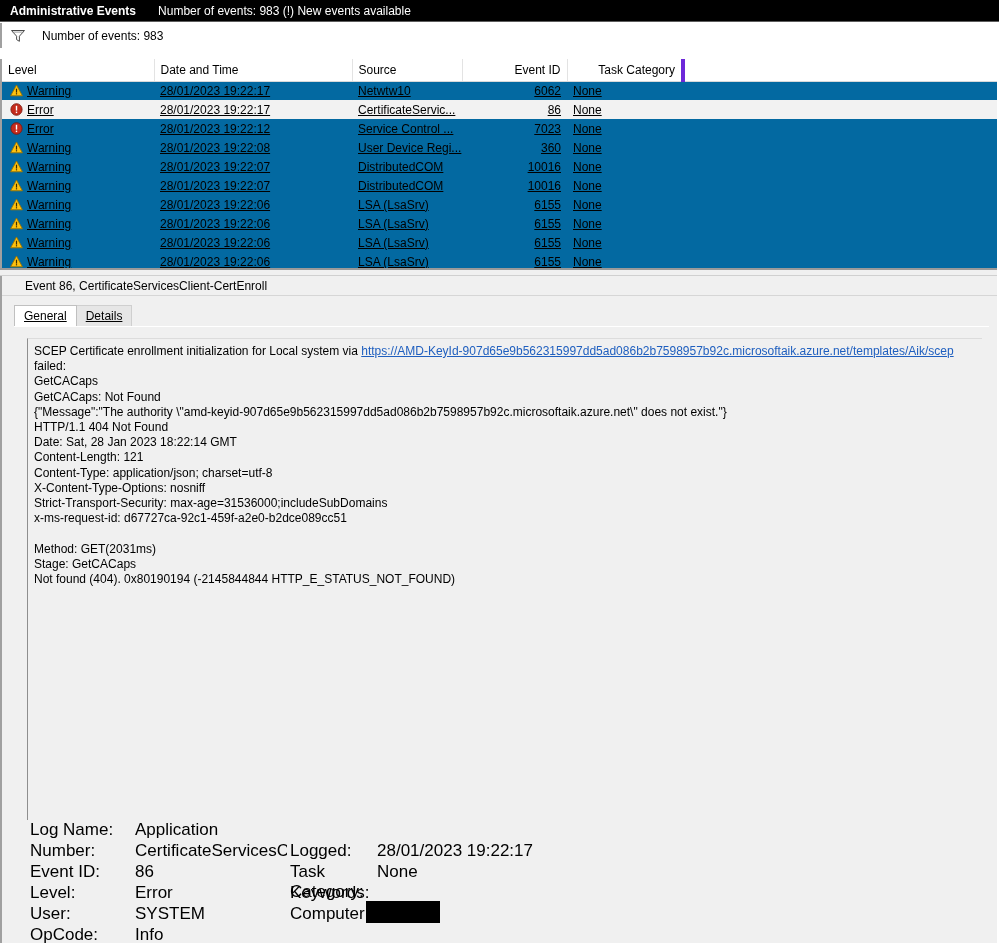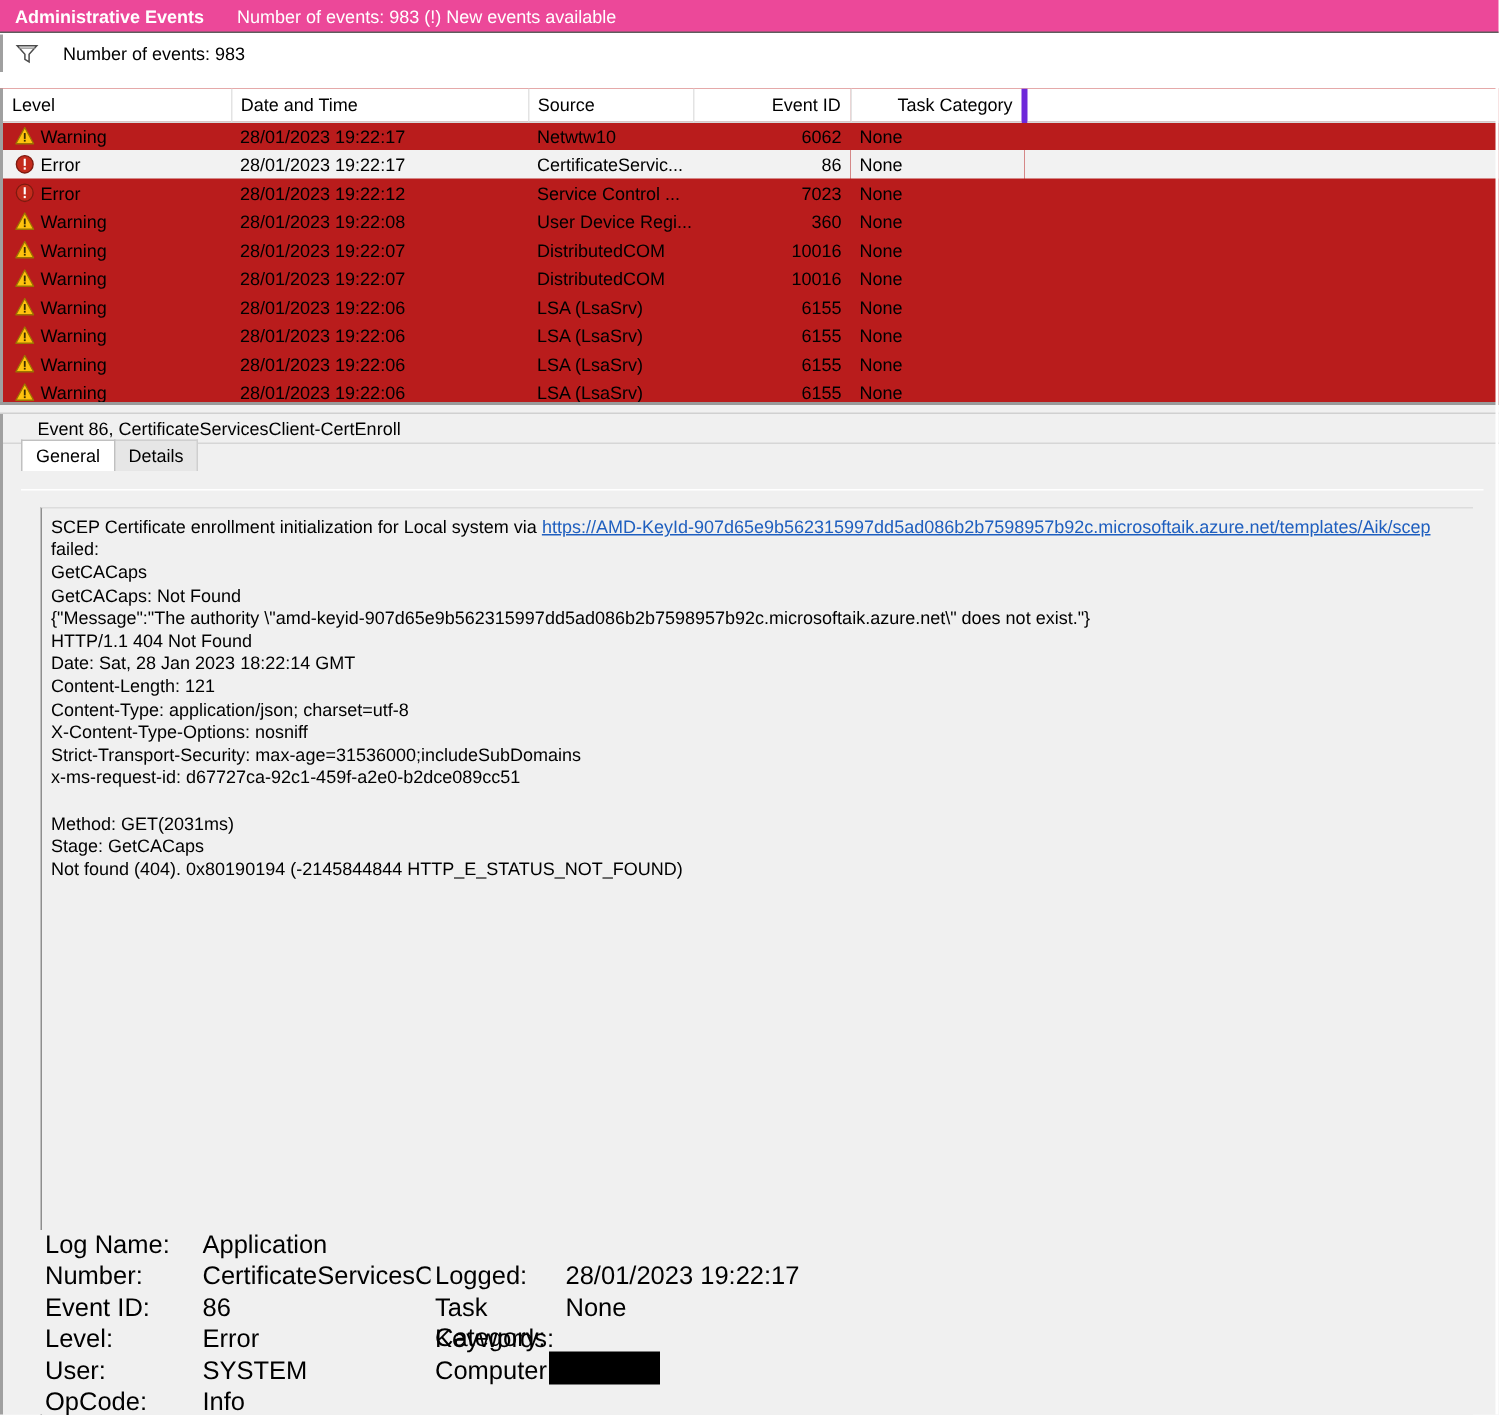--- a/index.html
+++ b/index.html
@@ -9,59 +9,59 @@
     background: #ffffff;
     font-family: "Liberation Sans", sans-serif;
     font-size: 12px;
     color: #000000;
     overflow: hidden;
   }
 
   
   #titlebar {
     position: absolute; left: 0; top: 0; width: 999px; height: 22px;
-    background: #ec4899;
+    background: #000000;
     color: #ffffff;
     display: flex; align-items: center;
     border-bottom: 1px solid #5d5d5d;
   }
   #titlebar .pane-title { font-weight: bold; margin-left: 10px; font-size: 12px; }
   #titlebar .pane-sub { margin-left: 22px; font-size: 12px; }
 
   
   #filterbar {
     position: absolute; left: 0; top: 23px; width: 999px; height: 25px;
     background: #ffffff;
     border-left: 2px solid #a0a0a0;
     display: flex; align-items: center;
   }
   #filterbar .funnel { margin-left: 8px; width: 16px; height: 14px; display:block; }
   #filterbar .filter-text { margin-left: 16px; font-size: 12px; }
 
   
   #events {
     position: absolute; left: 0; top: 59px; width: 999px; height: 211px;
-    background: #b91c1c;
+    background: #0369a1;
     border-left: 2px solid #a0a0a0;
     overflow: hidden;
   }
   table.evt { border-collapse: collapse; width: 999px; table-layout: fixed; }
   table.evt th {
     font-weight: normal; font-size: 12px; text-align: left;
     height: 22px; padding: 0 6px; background: #ffffff;
     border-bottom: 1px solid #d9d9d9;
     border-right: 1px solid #e3e3e3;
     vertical-align: middle;
   }
   table.evt th.num { text-align: right; }
   table.evt th.last { border-right: 4px solid #6d28d9; text-align: right; }
   table.evt th.filler { border-right: none; }
   table.evt td {
     height: 19px; padding: 0 6px; font-size: 12px;
-    vertical-align: middle; white-space: nowrap; overflow: hidden;
+    vertical-align: middle; white-space: nowrap; overflow: hidden; text-decoration: underline;
   }
   table.evt td.num { text-align: right; }
   table.evt tr.selected td { background: #f2f2f2; }
   .lvlcell { display: flex; align-items: center; gap: 4px; padding-left: 2px; }
 
   .ico { width: 13px; height: 13px; flex: 0 0 13px; display: block; }
 
   #events-bottom-edge {
     position: absolute; left: 0; top: 268px; width: 999px; height: 2px;
     background: #9a9a9a;
@@ -80,22 +80,22 @@
     border-left: 2px solid #a0a0a0;
   }
   #detail-header {
     position: absolute; left: 0; top: 0; width: 999px; height: 20px;
     background: #f0f0f0; display: flex; align-items: center;
     border-bottom: 1px solid #d6d6d6;
   }
   #detail-header .dh-text { margin-left: 23px; font-size: 12px; }
 
   #tabs {
-    position: absolute; left: 12px; top: 17px; height: 21px;
-    display: flex; align-items: flex-start;
+    position: absolute; left: 12px; top: 29px; height: 21px;
+    display: flex; align-items: flex-start; text-decoration: underline;
   }
   .tab {
     font-size: 12px; padding: 3px 9px 3px 9px; line-height: 14px;
     border: 1px solid #cfcfcf; border-bottom: none; background: #e6e6e6;
     margin-right: -1px; color: #000;
   }
   .tab.active { background: #ffffff; border-color: #c0c0c0; position: relative; z-index: 2; }
   #tabline {
     position: absolute; left: 12px; top: 50px; width: 975px; height: 1px;
     background: #ffffff;

